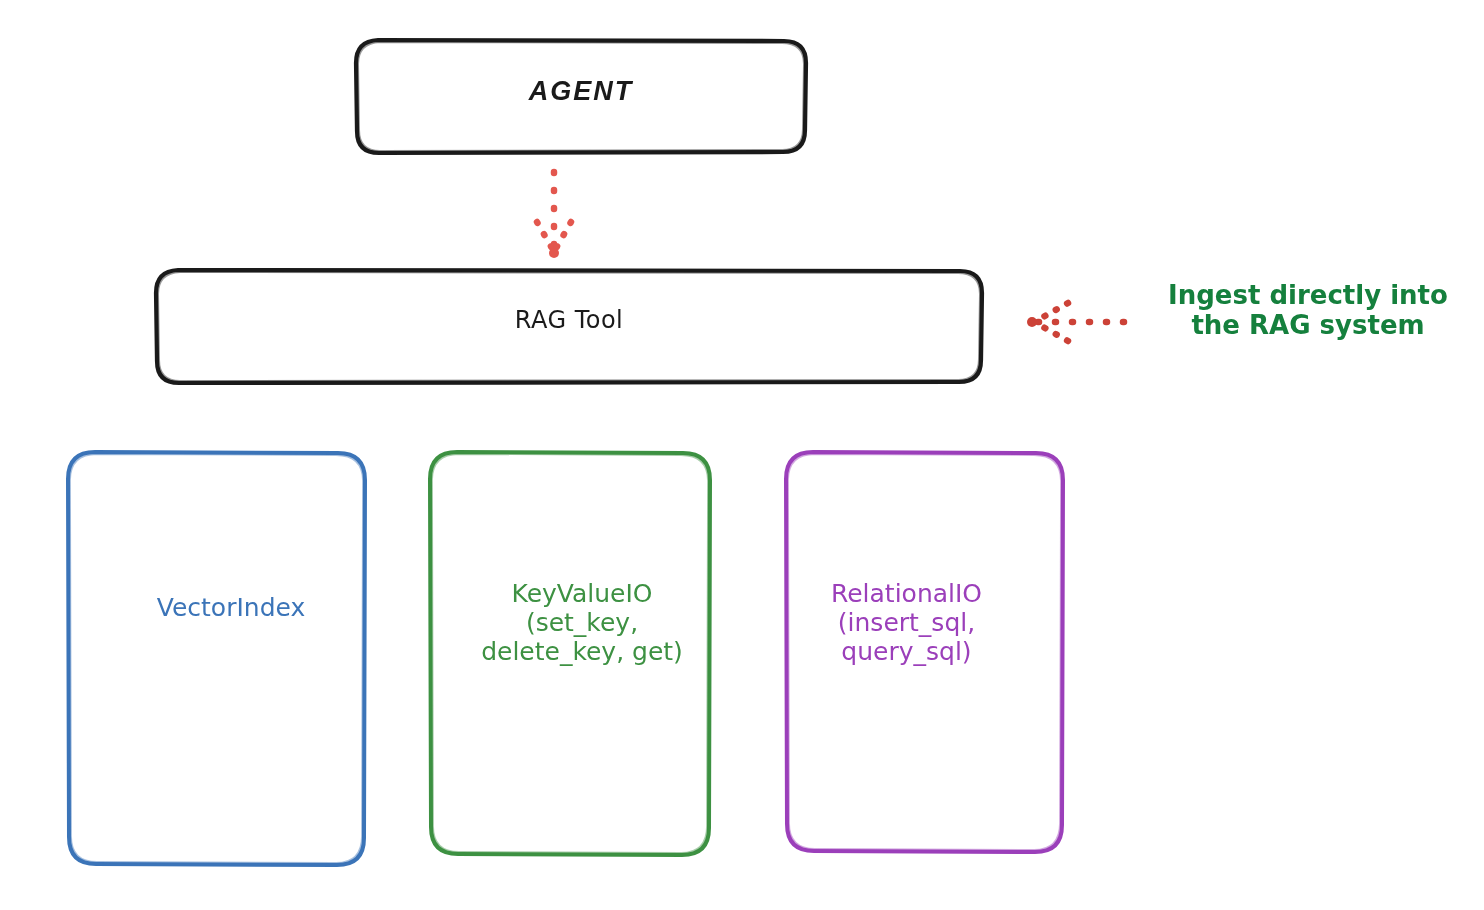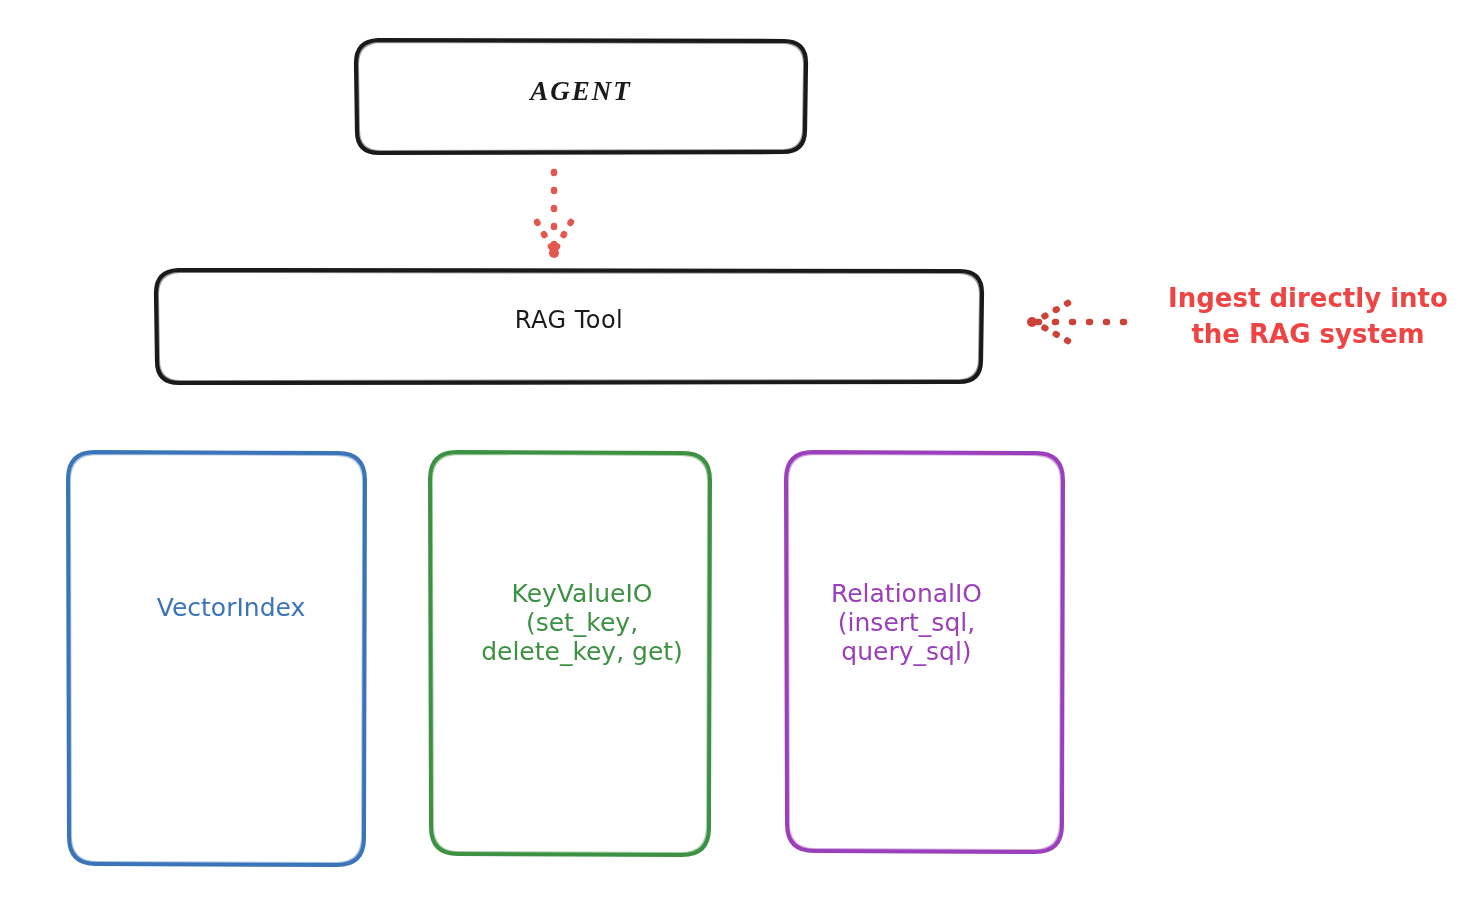--- a/index.html
+++ b/index.html
@@ -28,21 +28,21 @@
     white-space: pre;
     line-height: 1.0;
     pointer-events: none;
   }
 
   
   #agent-label {
     left: 356px;
     top: 78px;
     width: 450px;
-    font-family: Liberation Serif, serif;
+    font-family: Liberation Sans, sans-serif;
     font-size: 27px;
     font-style: italic;
     font-weight: 600;
     letter-spacing: 2px;
     color: #1a1a1a;
   }
 
   #ragtool-label {
     left: 156px;
     top: 308px;
@@ -92,22 +92,22 @@
 
   #annotation-text {
     position: absolute;
     left: 1140px;
     top: 280px;
     width: 336px;
     text-align: center;
     font-family: "DejaVu Sans", sans-serif;
     font-size: 26px;
     font-weight: 600;
-    line-height: 36px;
-    color: #ef4444;
+    line-height: 30px;
+    color: #15803d;
     white-space: pre-line;
     pointer-events: none;
   }
 </style>
 </head>
 <body>
 
 <svg id="canvas" viewBox="0 0 1484 910" xmlns="http://www.w3.org/2000/svg">
 
   <g>

